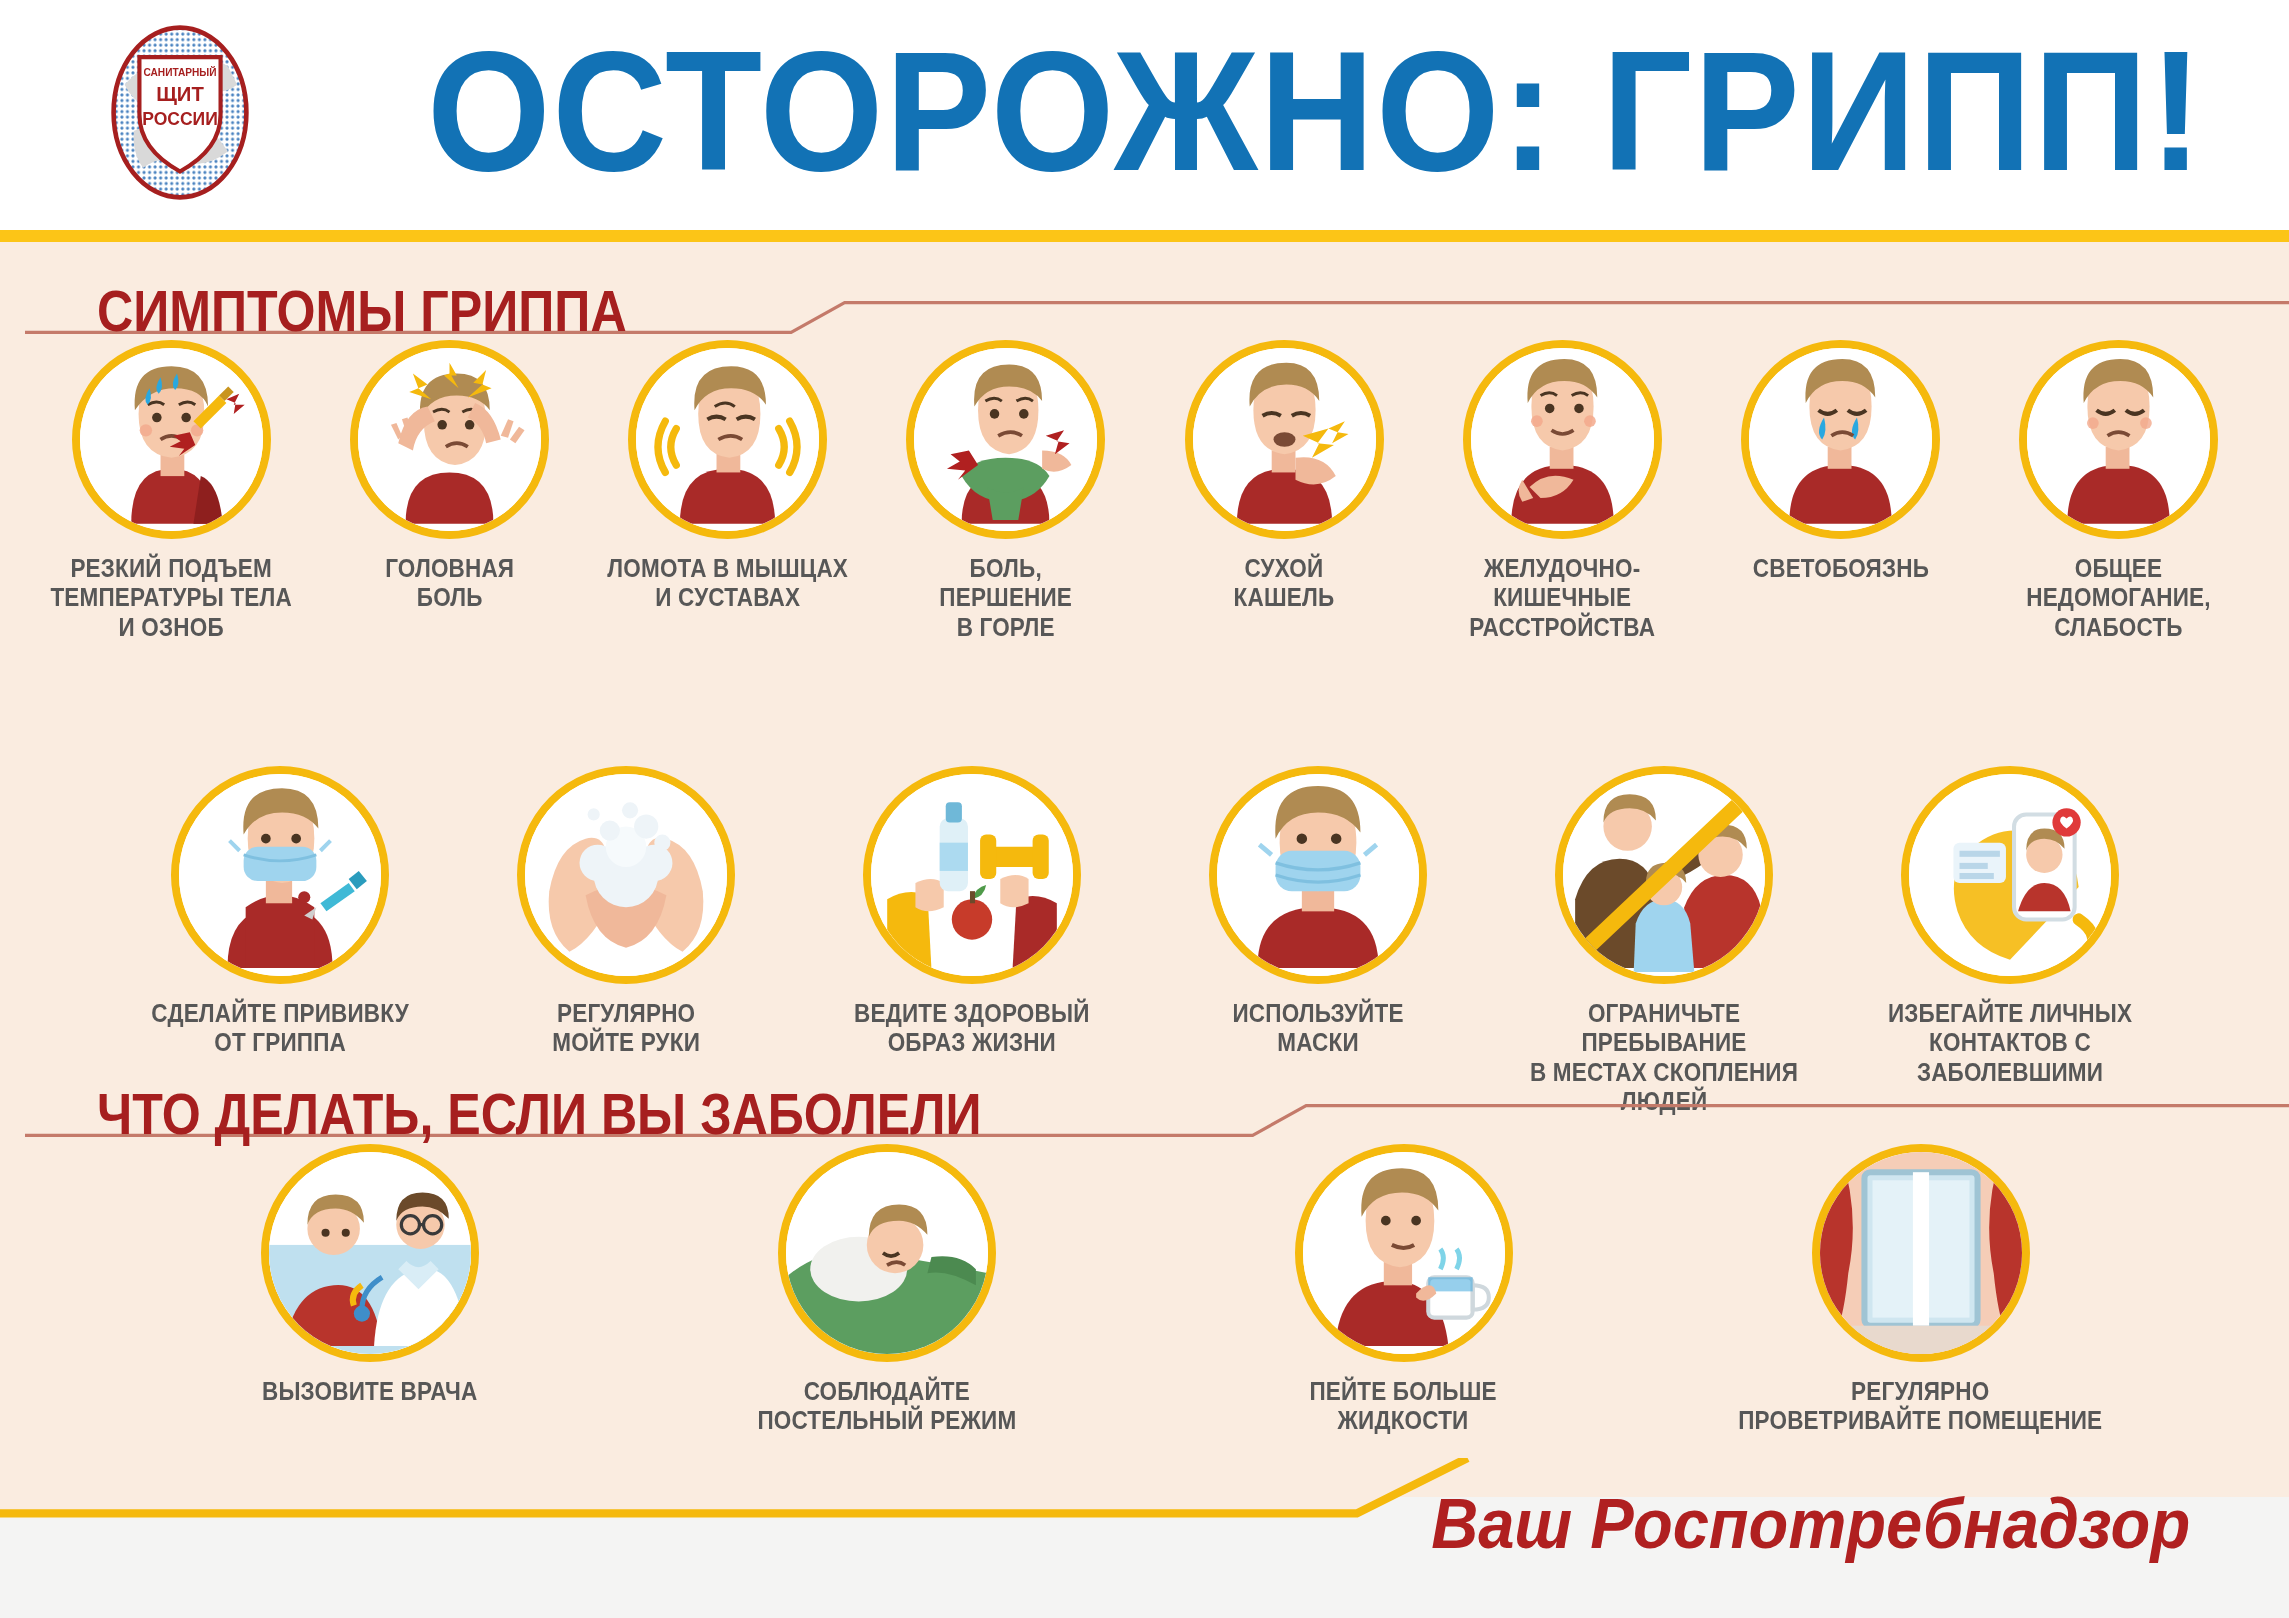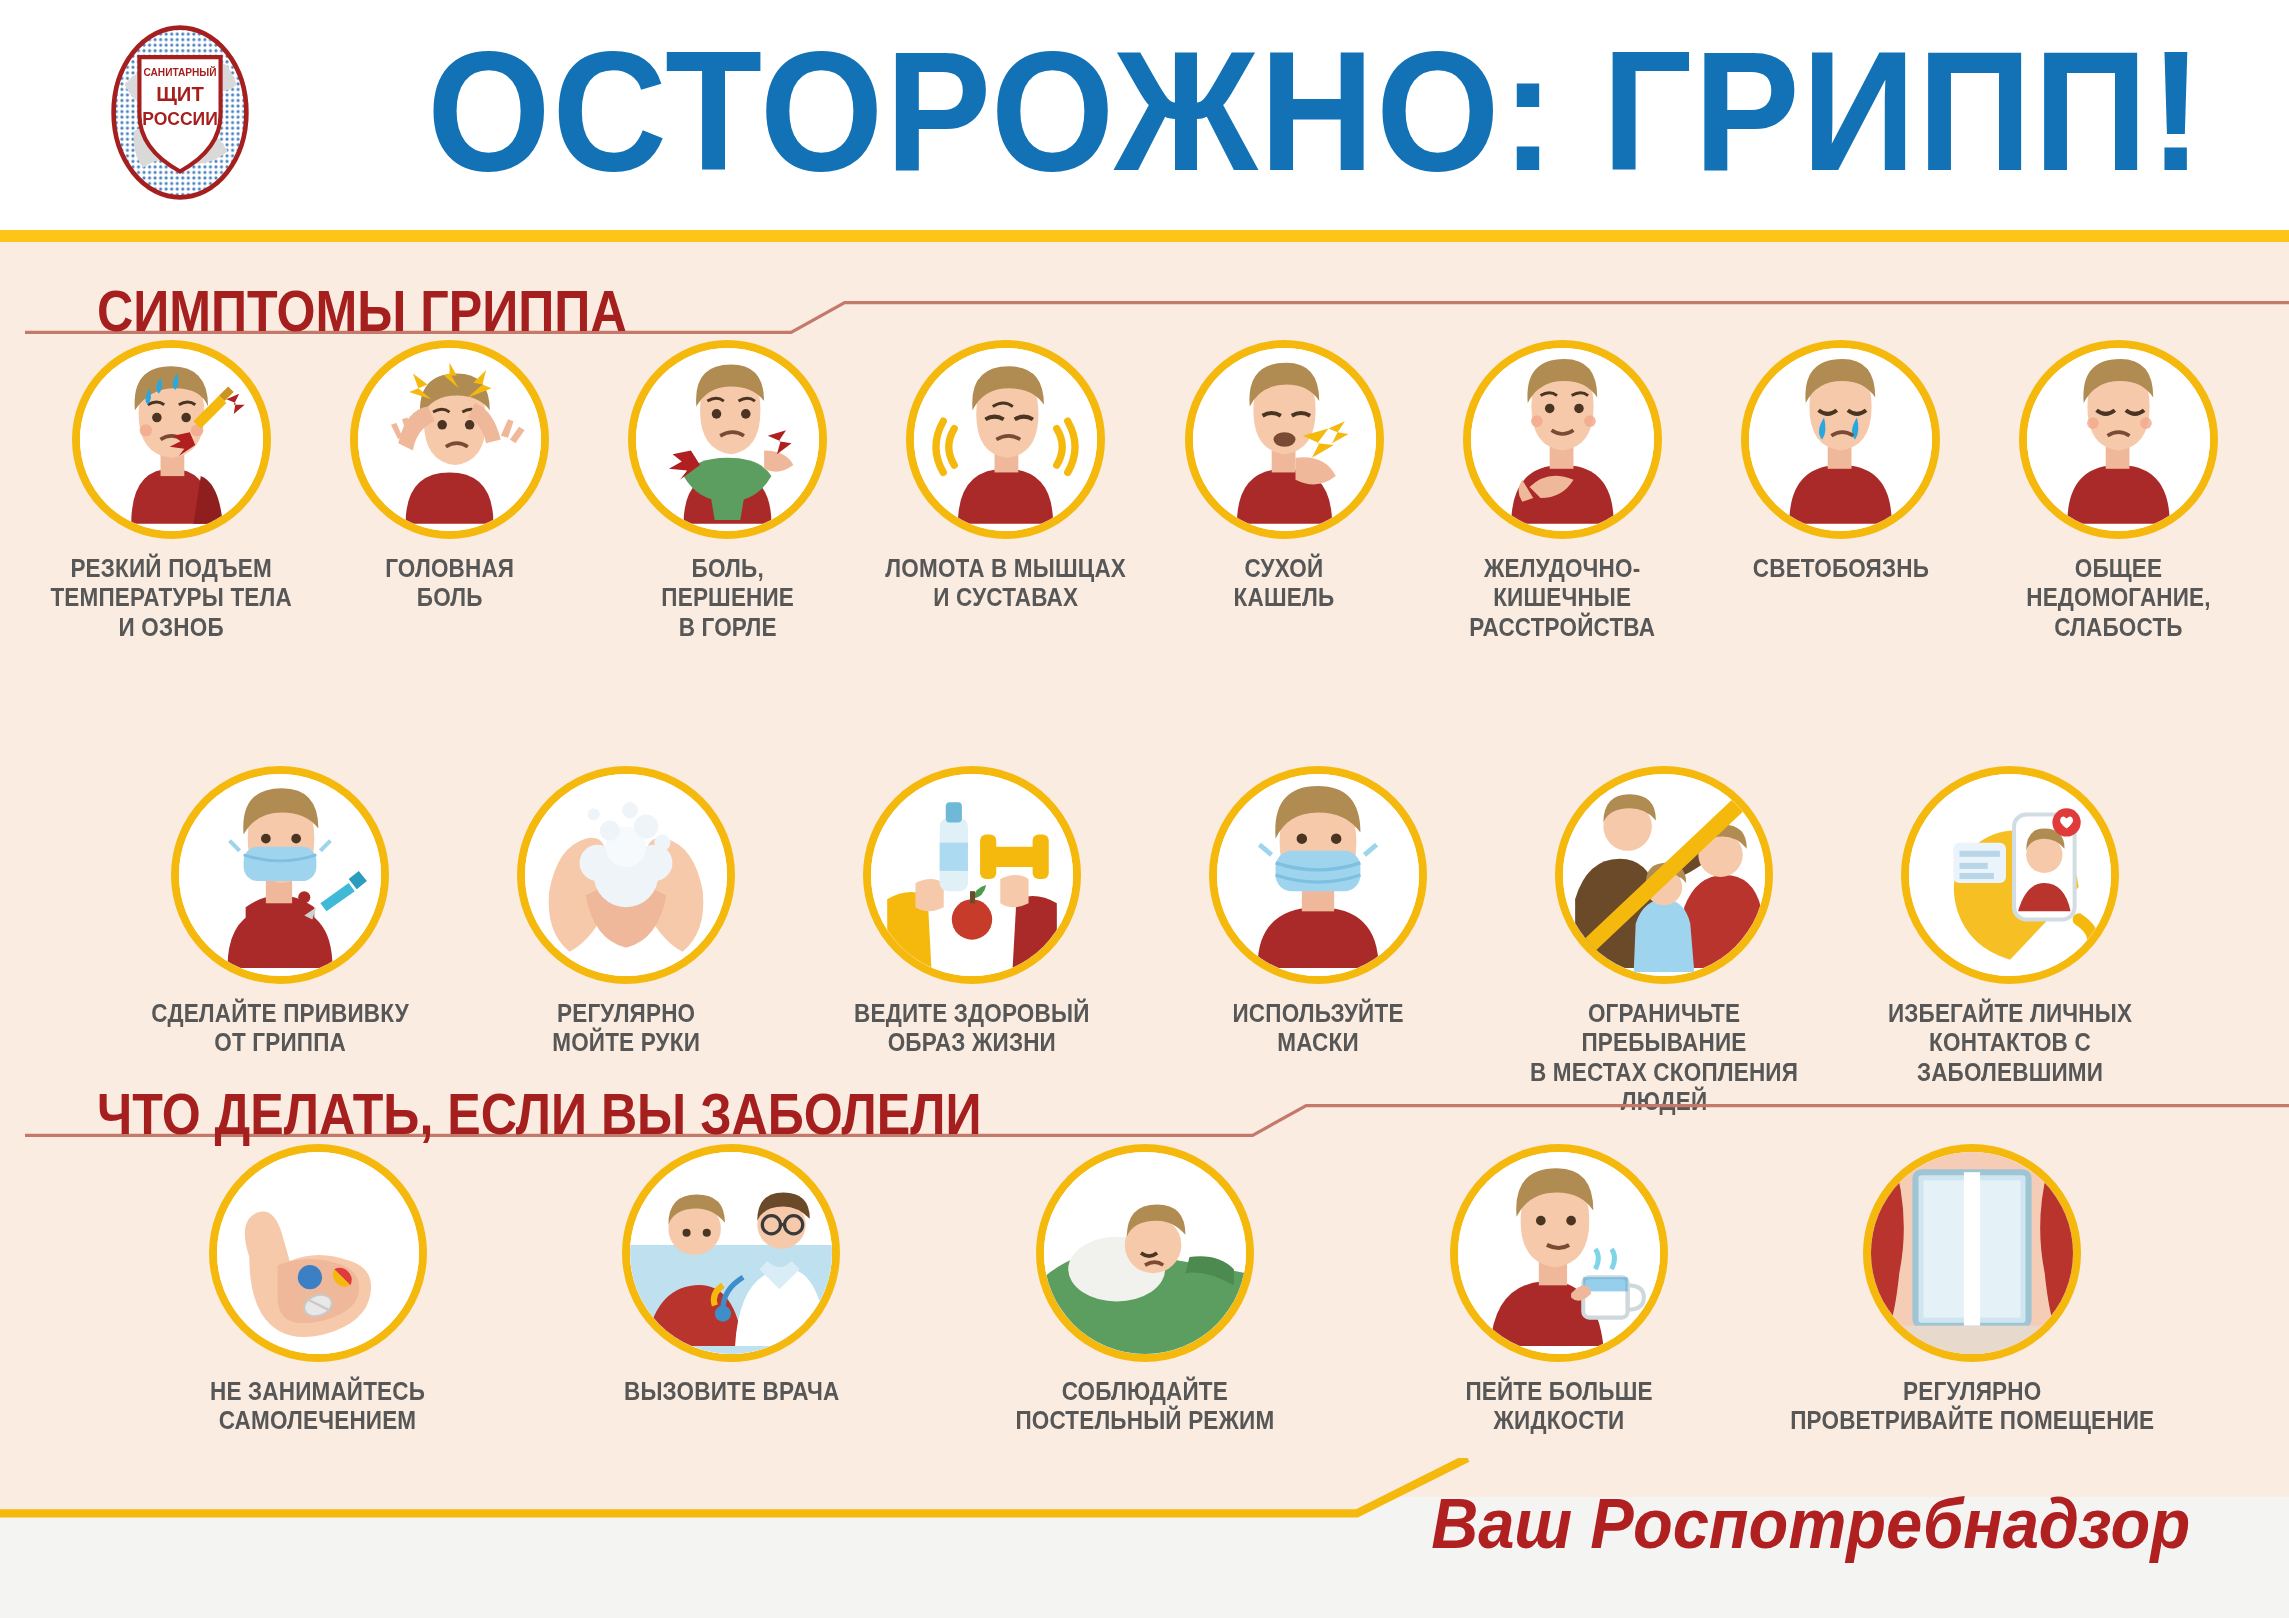--- a/index.html
+++ b/index.html
@@ -214,60 +214,60 @@
         </svg>
       </div>
       <div class="cap">ГОЛОВНАЯ
 БОЛЬ</div>
     </div>
 
     <div class="cell">
       <div class="ring">
         <svg viewBox="0 0 100 100" aria-hidden="true">
           <rect width="100" height="100" fill="#fff"></rect>
+          <path d="M24 96 q0 -30 26 -30 q26 0 26 30z" fill="#a92a28"></path>
+          <rect x="44" y="56" width="13" height="12" fill="#f0b89a"></rect>
+          <path d="M34 36 q0 -22 17 -22 q17 0 17 22 q0 22 -17 24 q-17 -2 -17 -24z" fill="#f6c9ab"></path>
+          <path d="M32 34 q-2 -24 20 -24 q19 0 19 21 q-6 -9 -19 -9 q-14 0 -20 12z" fill="#b08b52"></path>
+          <path d="M39 39 q5 -3 10 0" stroke="#4a3522" stroke-width="2.2" fill="none"></path>
+          <path d="M55 39 q5 -3 10 0" stroke="#4a3522" stroke-width="2.2" fill="none"></path>
+          <path d="M43 32 q6 -4 11 0" stroke="#4a3522" stroke-width="1.6" fill="none"></path>
+          <path d="M45 50 q7 -4 13 0" stroke="#7a4a35" stroke-width="2" fill="none"></path>
+          <path d="M22 44 q-6 10 0 20" stroke="#f5b90d" stroke-width="4" fill="none" stroke-linecap="round"></path>
+          <path d="M16 40 q-8 14 0 28" stroke="#f5b90d" stroke-width="4" fill="none" stroke-linecap="round"></path>
+          <path d="M78 44 q6 10 0 20" stroke="#f5b90d" stroke-width="4" fill="none" stroke-linecap="round"></path>
+          <path d="M84 40 q8 14 0 28" stroke="#f5b90d" stroke-width="4" fill="none" stroke-linecap="round"></path>
+        </svg>
+      </div>
+      <div class="cap">ЛОМОТА В МЫШЦАХ
+И СУСТАВАХ</div>
+    </div>
+
+    <div class="cell">
+      <div class="ring">
+        <svg viewBox="0 0 100 100" aria-hidden="true">
+          <rect width="100" height="100" fill="#fff"></rect>
           <path d="M26 96 q0 -28 24 -28 q24 0 24 28z" fill="#a92a28"></path>
           <path d="M26 70 q6 -10 24 -10 q18 0 24 10 q-8 14 -24 14 q-16 0 -24 -14z" fill="#5c9e60"></path>
           <path d="M40 76 q10 6 20 0 l-3 18 l-14 0z" fill="#5c9e60"></path>
           <path d="M35 34 q0 -22 16 -22 q17 0 17 22 q0 22 -16 24 q-17 -2 -17 -24z" fill="#f6c9ab"></path>
           <path d="M33 32 q-2 -23 19 -23 q18 0 18 20 q-6 -8 -18 -8 q-13 0 -19 11z" fill="#b08b52"></path>
           <circle cx="44" cy="36" r="2.6" fill="#4a3522"></circle>
             <circle cx="60" cy="36" r="2.6" fill="#4a3522"></circle>
           <path d="M39 29 q5 -3 9 0" stroke="#4a3522" stroke-width="1.6" fill="none"></path>
           <path d="M56 29 q5 -3 9 0" stroke="#4a3522" stroke-width="1.6" fill="none"></path>
           <path d="M46 48 q7 -4 13 0" stroke="#7a4a35" stroke-width="2" fill="none"></path>
           <path d="M70 56 q12 0 16 8 q-8 6 -16 2z" fill="#f0b89a"></path>
           <path d="M30 56 l-10 2 l5 4 l-7 4 l10 1 l-4 5 l11 -8z" fill="#b02020"></path>
           <path d="M72 48 l10 -3 l-4 6 l7 1 l-8 6 l2 -7z" fill="#b02020"></path>
         </svg>
       </div>
       <div class="cap">БОЛЬ,
 ПЕРШЕНИЕ
 В ГОРЛЕ</div>
-    </div>
-
-    <div class="cell">
-      <div class="ring">
-        <svg viewBox="0 0 100 100" aria-hidden="true">
-          <rect width="100" height="100" fill="#fff"></rect>
-          <path d="M24 96 q0 -30 26 -30 q26 0 26 30z" fill="#a92a28"></path>
-          <rect x="44" y="56" width="13" height="12" fill="#f0b89a"></rect>
-          <path d="M34 36 q0 -22 17 -22 q17 0 17 22 q0 22 -17 24 q-17 -2 -17 -24z" fill="#f6c9ab"></path>
-          <path d="M32 34 q-2 -24 20 -24 q19 0 19 21 q-6 -9 -19 -9 q-14 0 -20 12z" fill="#b08b52"></path>
-          <path d="M39 39 q5 -3 10 0" stroke="#4a3522" stroke-width="2.2" fill="none"></path>
-          <path d="M55 39 q5 -3 10 0" stroke="#4a3522" stroke-width="2.2" fill="none"></path>
-          <path d="M43 32 q6 -4 11 0" stroke="#4a3522" stroke-width="1.6" fill="none"></path>
-          <path d="M45 50 q7 -4 13 0" stroke="#7a4a35" stroke-width="2" fill="none"></path>
-          <path d="M22 44 q-6 10 0 20" stroke="#f5b90d" stroke-width="4" fill="none" stroke-linecap="round"></path>
-          <path d="M16 40 q-8 14 0 28" stroke="#f5b90d" stroke-width="4" fill="none" stroke-linecap="round"></path>
-          <path d="M78 44 q6 10 0 20" stroke="#f5b90d" stroke-width="4" fill="none" stroke-linecap="round"></path>
-          <path d="M84 40 q8 14 0 28" stroke="#f5b90d" stroke-width="4" fill="none" stroke-linecap="round"></path>
-        </svg>
-      </div>
-      <div class="cap">ЛОМОТА В МЫШЦАХ
-И СУСТАВАХ</div>
     </div>
 
     <div class="cell">
       <div class="ring">
         <svg viewBox="0 0 100 100" aria-hidden="true">
           <rect width="100" height="100" fill="#fff"></rect>
           <path d="M24 96 q0 -30 26 -30 q26 0 26 30z" fill="#a92a28"></path>
           <rect x="43" y="56" width="13" height="12" fill="#f0b89a"></rect>
           <path d="M33 34 q0 -22 17 -22 q17 0 17 22 q0 22 -17 24 q-17 -2 -17 -24z" fill="#f6c9ab"></path>
           <path d="M31 32 q-2 -24 20 -24 q18 0 18 21 q-6 -9 -18 -9 q-14 0 -20 12z" fill="#b08b52"></path>
@@ -486,36 +486,20 @@
     <div class="sec-head">
       <svg class="sec-rule" viewBox="0 0 2481 40" preserveAspectRatio="none" aria-hidden="true">
         <path d="M0 36 H1330 L1388 4 H2481" fill="none" stroke="#c47a6a" stroke-width="3.5"></path>
       </svg>
       <div class="sec-title">ЧТО ДЕЛАТЬ, ЕСЛИ ВЫ ЗАБОЛЕЛИ</div>
     </div>
   </div>
 
   <div class="grid r3" style="top:1144px;padding:0 111px;box-sizing:border-box;">
 
-    <div class="cell">
-      <div class="ring">
-        <svg viewBox="0 0 100 100" aria-hidden="true">
-          <rect width="100" height="100" fill="#fff"></rect>
-          <path d="M16 52 q-6 -18 4 -22 q8 -3 12 10 l4 14 q14 -6 30 0 q12 4 10 16 q-2 14 -22 20 q-22 6 -32 -10 q-6 -10 -6 -28z" fill="#f6c9ab"></path>
-          <path d="M30 56 q16 -6 32 0 q10 4 8 14 q-2 10 -20 14 q-20 4 -20 -12z" fill="#f0b89a"></path>
-          <circle cx="46" cy="62" r="6" fill="#3b7fc4"></circle>
-          <path d="M58 58 a6 6 0 0 1 8 8 l-8 -8z" fill="#e03a3a"></path>
-          <path d="M58 58 a6 6 0 0 0 8 8" fill="#f5b90d"></path>
-          <ellipse cx="50" cy="76" rx="7" ry="5" transform="rotate(-20 50 76)" fill="#e8e8e8" stroke="#c9c9c9" stroke-width="1"></ellipse>
-          <path d="M45 73 l10 5" stroke="#c9c9c9" stroke-width="1.2"></path>
-        </svg>
-      </div>
-      <div class="cap">НЕ ЗАНИМАЙТЕСЬ
-САМОЛЕЧЕНИЕМ</div>
-    </div>
 
     <div class="cell">
       <div class="ring">
         <svg viewBox="0 0 100 100" aria-hidden="true">
           <rect width="100" height="100" fill="#fff"></rect>
           <rect x="0" y="46" width="100" height="54" fill="#bfe0ef"></rect>
           <path d="M8 96 q4 -28 24 -30 q20 -2 24 30z" fill="#b8342c"></path>
           <circle cx="32" cy="38" r="13" fill="#f6c9ab"></circle>
           <path d="M19 36 q0 -15 14 -15 q14 0 14 14 q-6 -7 -14 -7 q-11 0 -14 8z" fill="#b08b52"></path>
           <circle cx="28" cy="40" r="2" fill="#4a3522"></circle>

